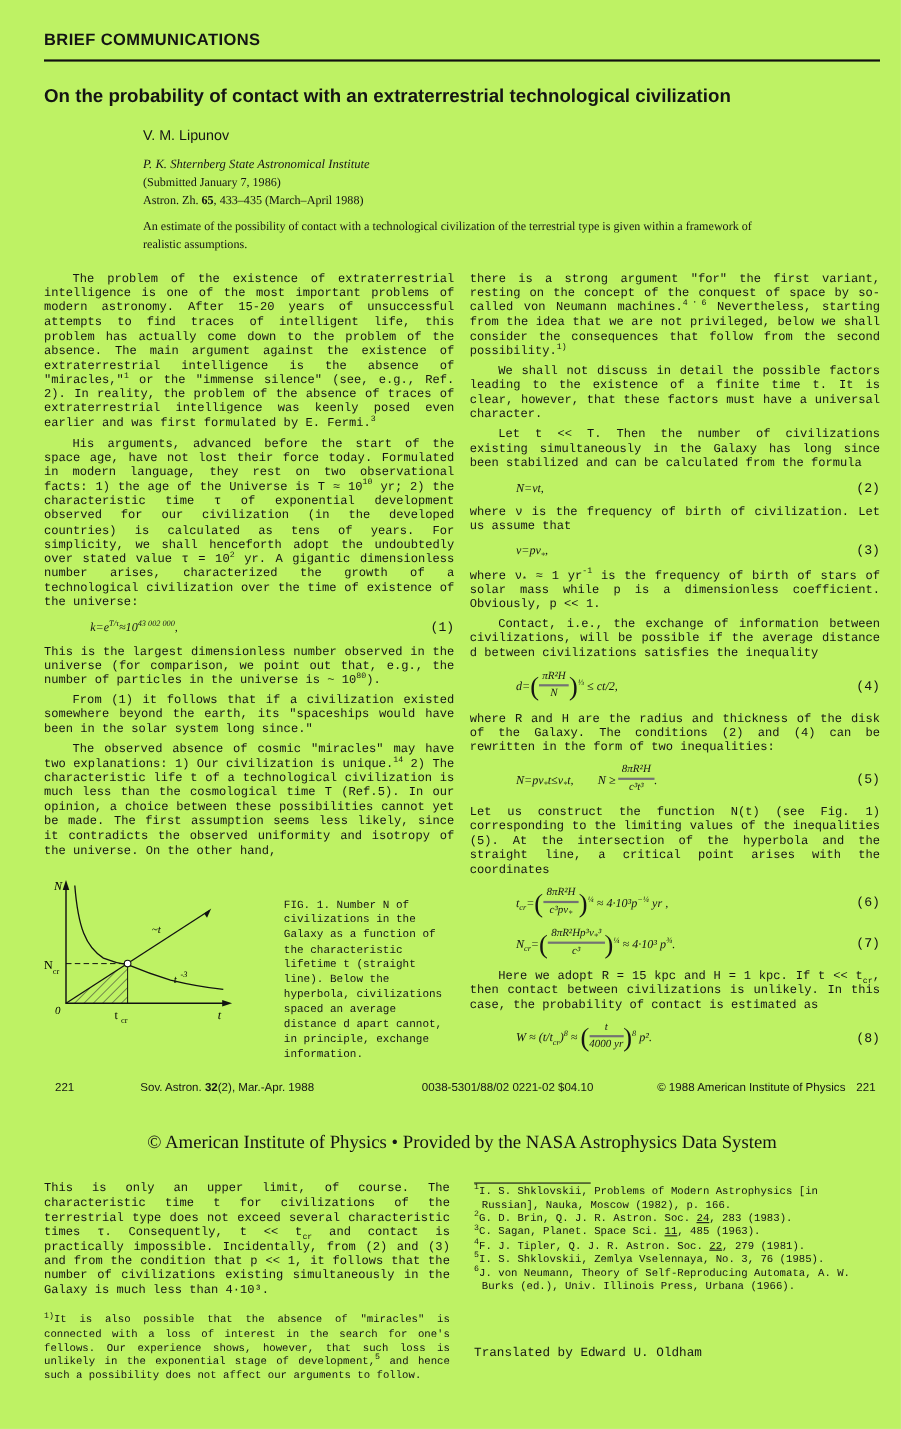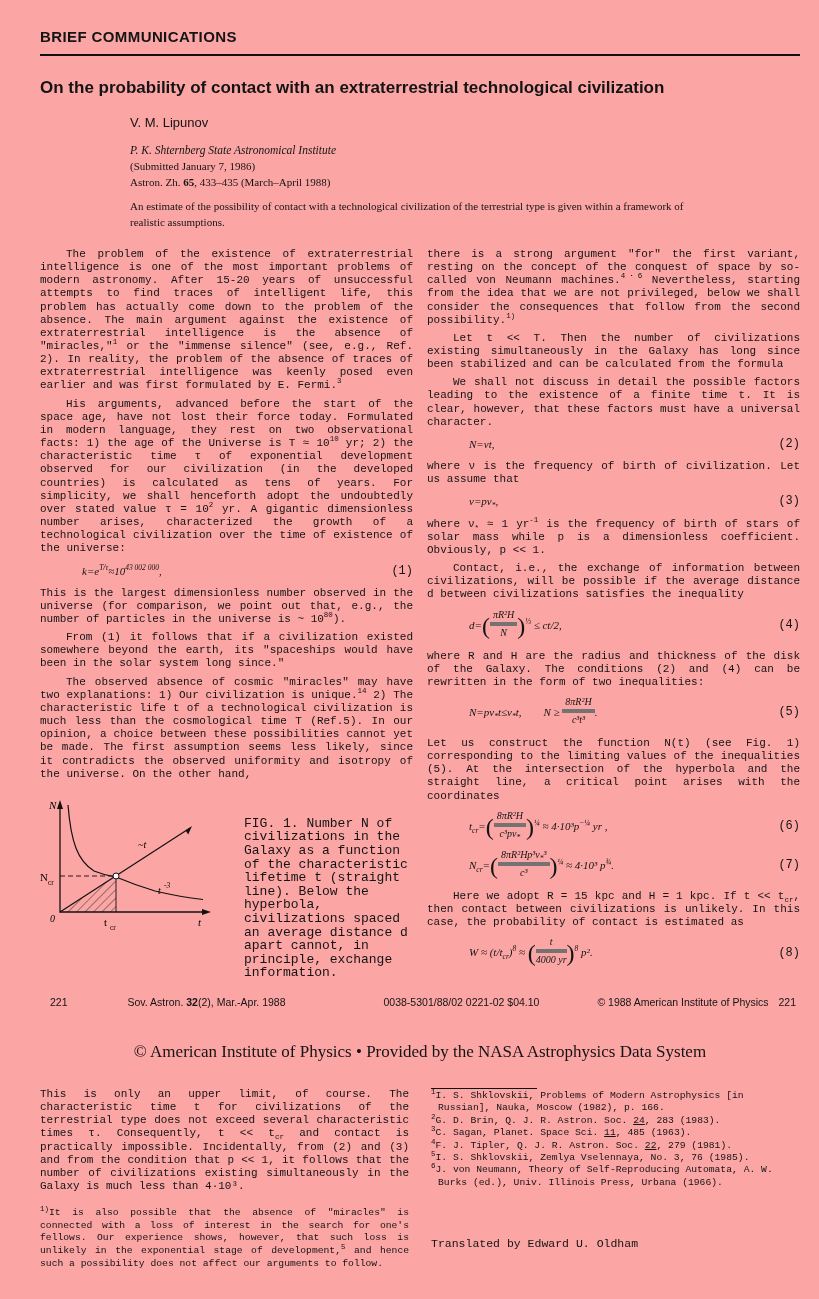--- a/index.html
+++ b/index.html
@@ -1,18 +1,18 @@
 <!DOCTYPE html>
 <html><head>
 <meta charset="utf-8">
 <style>
   html,body{margin:0;padding:0;background:#e8e8e8;}
   .page{
     position:relative; width:819px; height:1299px; margin:0 auto;
-    background:#fca5a5; color:#141414; overflow:hidden;
+    background:#bef264; color:#141414; overflow:hidden;
     font-family:"Liberation Mono","DejaVu Sans Mono",monospace;
   }
   .inner{padding:28px 19px 0 40px; width:760px;}
   .kicker{
     font-family:"Liberation Sans","DejaVu Sans",sans-serif;
     font-weight:bold; font-size:15px; letter-spacing:.4px;
   }
   .rule{border:none; border-top:2px solid #111; margin:9px 0 0 0; width:760px;}
   .title{
     font-family:"Liberation Sans","DejaVu Sans",sans-serif;
@@ -31,27 +31,27 @@
   .p.noind{text-indent:0;}
   sup{font-size:7.5px; line-height:0; vertical-align:super;}
   sub{font-size:7.5px; line-height:0; vertical-align:sub;}
   .eqrow{display:flex; align-items:center; margin:9px 0 9px 0; text-align:left;}
   .eq{
     margin-left:42px; font-family:"Liberation Serif","DejaVu Serif",serif;
     font-style:italic; font-size:11px; white-space:nowrap;
   }
   .eqno{margin-left:auto; font-family:"Liberation Mono",monospace; font-style:normal; font-size:12px;}
   .eq .frac{display:inline-flex; flex-direction:column; vertical-align:middle; text-align:center; font-size:10px; line-height:1.2; position:relative; top:-2px;}
-  .eq .frac .top{border-bottom:4px solid #737373; padding:0 3px 1px;}
+  .eq .frac .top{border-bottom:2px solid #737373; padding:0 3px 1px;}
   .eq .frac .bot{padding-top:1px;}
   .eq .par{font-size:24px; font-weight:300; font-style:normal; vertical-align:middle; line-height:0;}
   .figrow{display:flex; margin-top:14px; align-items:flex-start;}
   .figsvg{flex:0 0 auto;}
   .figcap{
-    margin-left:22px; width:190px; font-size:13px; line-height:13.6px;
+    margin-left:36px; width:190px; font-size:10px; line-height:13.6px;
     text-align:left; padding-top:22px;
   }
   .footerline{
     display:flex; align-items:baseline; margin-top:16px; width:760px;
     font-family:"Liberation Sans","DejaVu Sans",sans-serif; font-size:10.5px;
   }
   .footerline .f1{margin-left:10px;}
   .footerline .f2{margin-left:60px;}
   .footerline .f3{margin-left:98px;}
   .footerline .f4{margin-left:58px;}
@@ -131,22 +131,22 @@
             <text x="98" y="53" font-size="10" font-style="italic">~t</text>
             <text x="118" y="99" font-size="10" font-style="italic">t</text>
             <text x="124" y="93" font-size="7.5" font-style="italic">-3</text>
           </svg>
           <div class="figcap">FIG. 1.  Number N of civilizations in the Galaxy as a function of the characteristic lifetime t (straight line).  Below the hyperbola, civilizations spaced an average distance d apart cannot, in principle, exchange information.</div>
         </div>
       </div>
 
       <div class="col">
         <p class="p noind">there is a strong argument "for" the first variant, resting on the concept of the conquest of space by so-called von Neumann machines.<sup>4</sup>˙<sup>6</sup>  Nevertheless, starting from the idea that we are not privileged, below we shall consider the consequences that follow from the second possibility.<sup>1)</sup></p>
+        <p class="p">We shall not discuss in detail the possible factors leading to the existence of a finite time t. It is clear, however, that these factors must have a universal character.</p>
         <p class="p">Let t &lt;&lt; T.  Then the number of civilizations existing simultaneously in the Galaxy has long since been stabilized and can be calculated from the formula</p>
-        <p class="p">We shall not discuss in detail the possible factors leading to the existence of a finite time t. It is clear, however, that these factors must have a universal character.</p>
         <div class="eqrow">
           <span class="eq">N=νt,</span>
           <span class="eqno">(2)</span>
         </div>
         <p class="p noind">where ν is the frequency of birth of civilization. Let us assume that</p>
         <div class="eqrow">
           <span class="eq">ν=pν<sub>*</sub>,</span>
           <span class="eqno">(3)</span>
         </div>
         <p class="p noind">where ν<sub>*</sub> ≈ 1 yr<sup>-1</sup> is the frequency of birth of stars of solar mass while p is a dimensionless coefficient. Obviously, p &lt;&lt; 1.</p>

